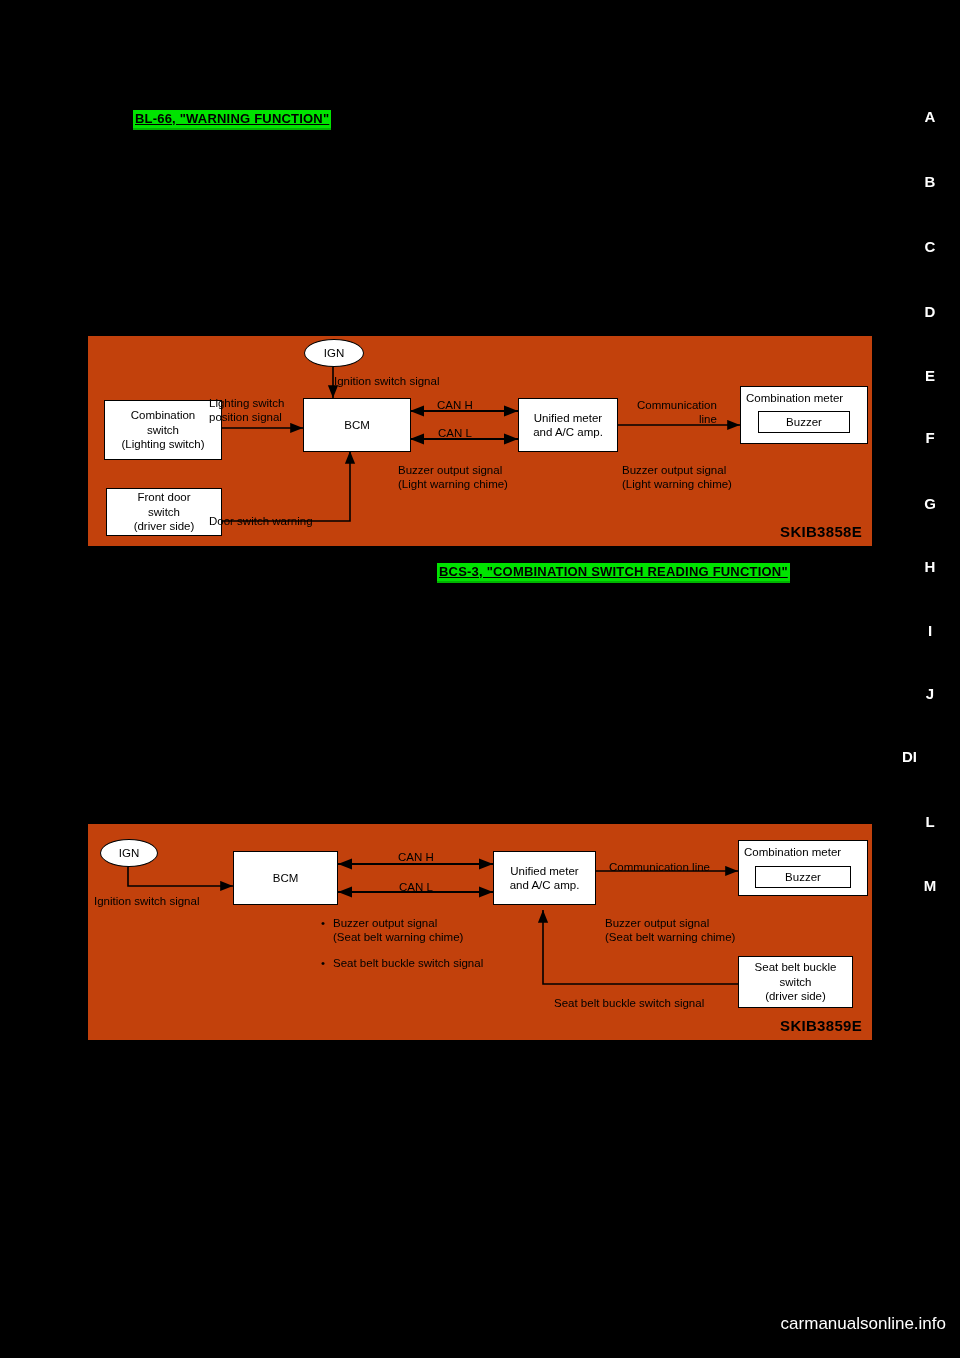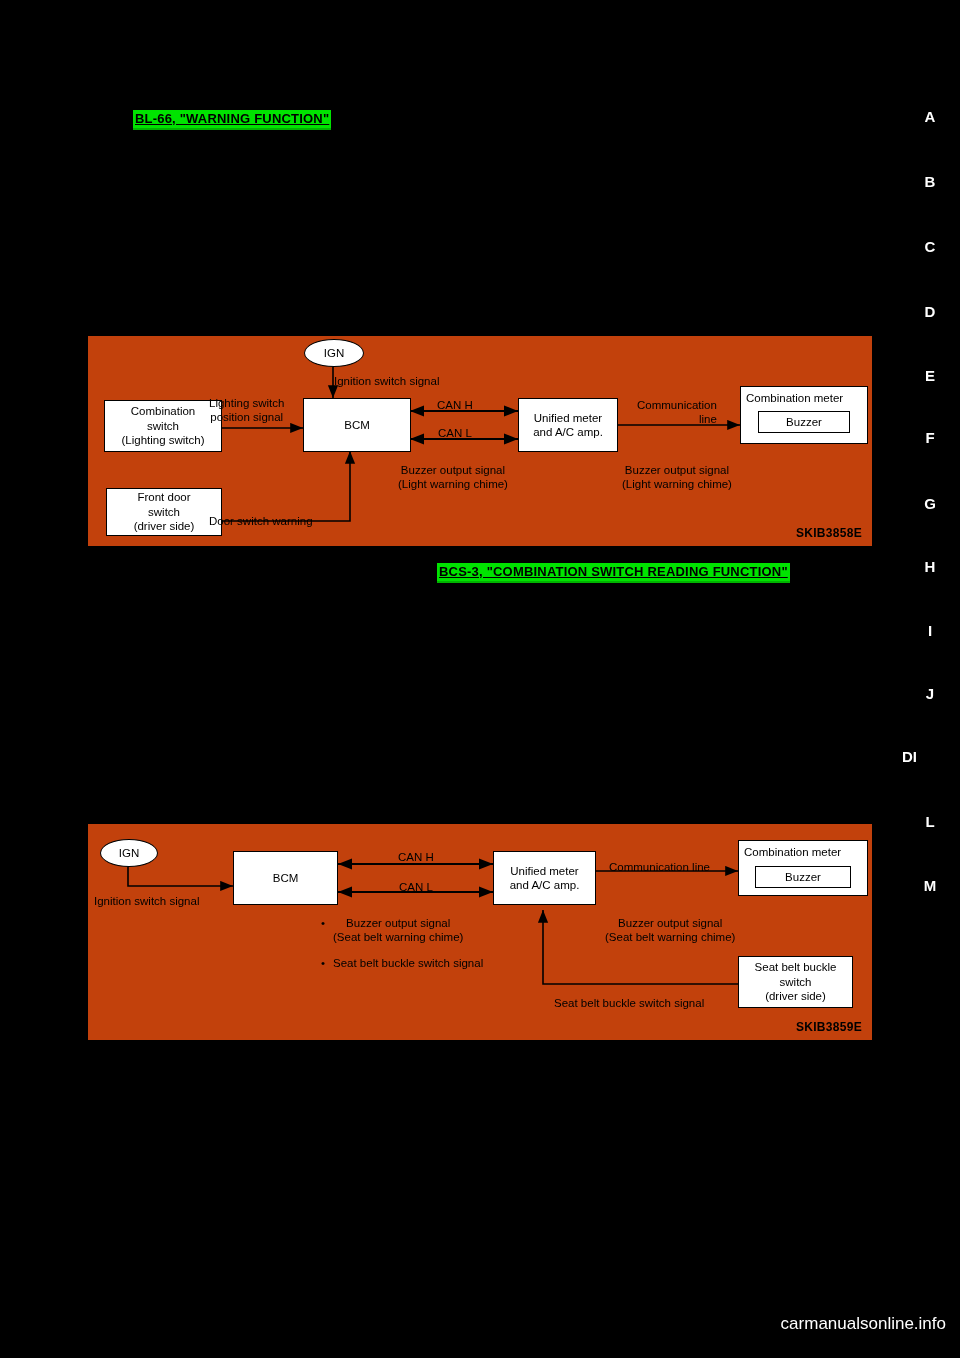--- a/index.html
+++ b/index.html
@@ -78,36 +78,35 @@
     font-size: 11.5px;
     color: #000000;
     line-height: 1.25;
   }
   .lbl {
     position: absolute;
     font-size: 11.5px;
     color: #000000;
     line-height: 1.25;
     white-space: pre;
-    text-align: center;
   }
   .oval {
     position: absolute;
     box-sizing: border-box;
     border: 1px solid #000000;
     border-radius: 50%;
     background: #ffffff;
     display: flex;
     align-items: center;
     justify-content: center;
     font-size: 11.5px;
   }
   .code {
     position: absolute;
-    font-size: 12px;
+    font-size: 15px;
     font-weight: bold;
     color: #000000;
     letter-spacing: 0.3px;
   }
   svg.arrows {
     position: absolute;
     left: 0; top: 0;
     overflow: visible;
   }
 
@@ -168,21 +167,21 @@
 
       <line x1="530" y1="89" x2="652" y2="89" stroke="#000" stroke-width="1.6" marker-end="url(#ah1)"></line>
     </svg>
 
     <div class="oval" style="left:216px; top:3px; width:60px; height:28px;">
       <span>IGN</span>
     </div>
 
     <div class="lbl" style="left:246px; top:38px;">Ignition switch signal</div>
 
-    <div class="box" style="left:16px; top:64px; width:118px; height:52px;">
+    <div class="box" style="left:16px; top:64px; width:118px; height:60px;">
       <span style="white-space:pre-line">Combination
 switch
 (Lighting switch)</span>
     </div>
 
     <div class="lbl" style="left:121px; top:60px;">Lighting switch
 position signal</div>
 
     <div class="box" style="left:18px; top:152px; width:116px; height:48px;">
       <span style="white-space:pre-line">Front door

